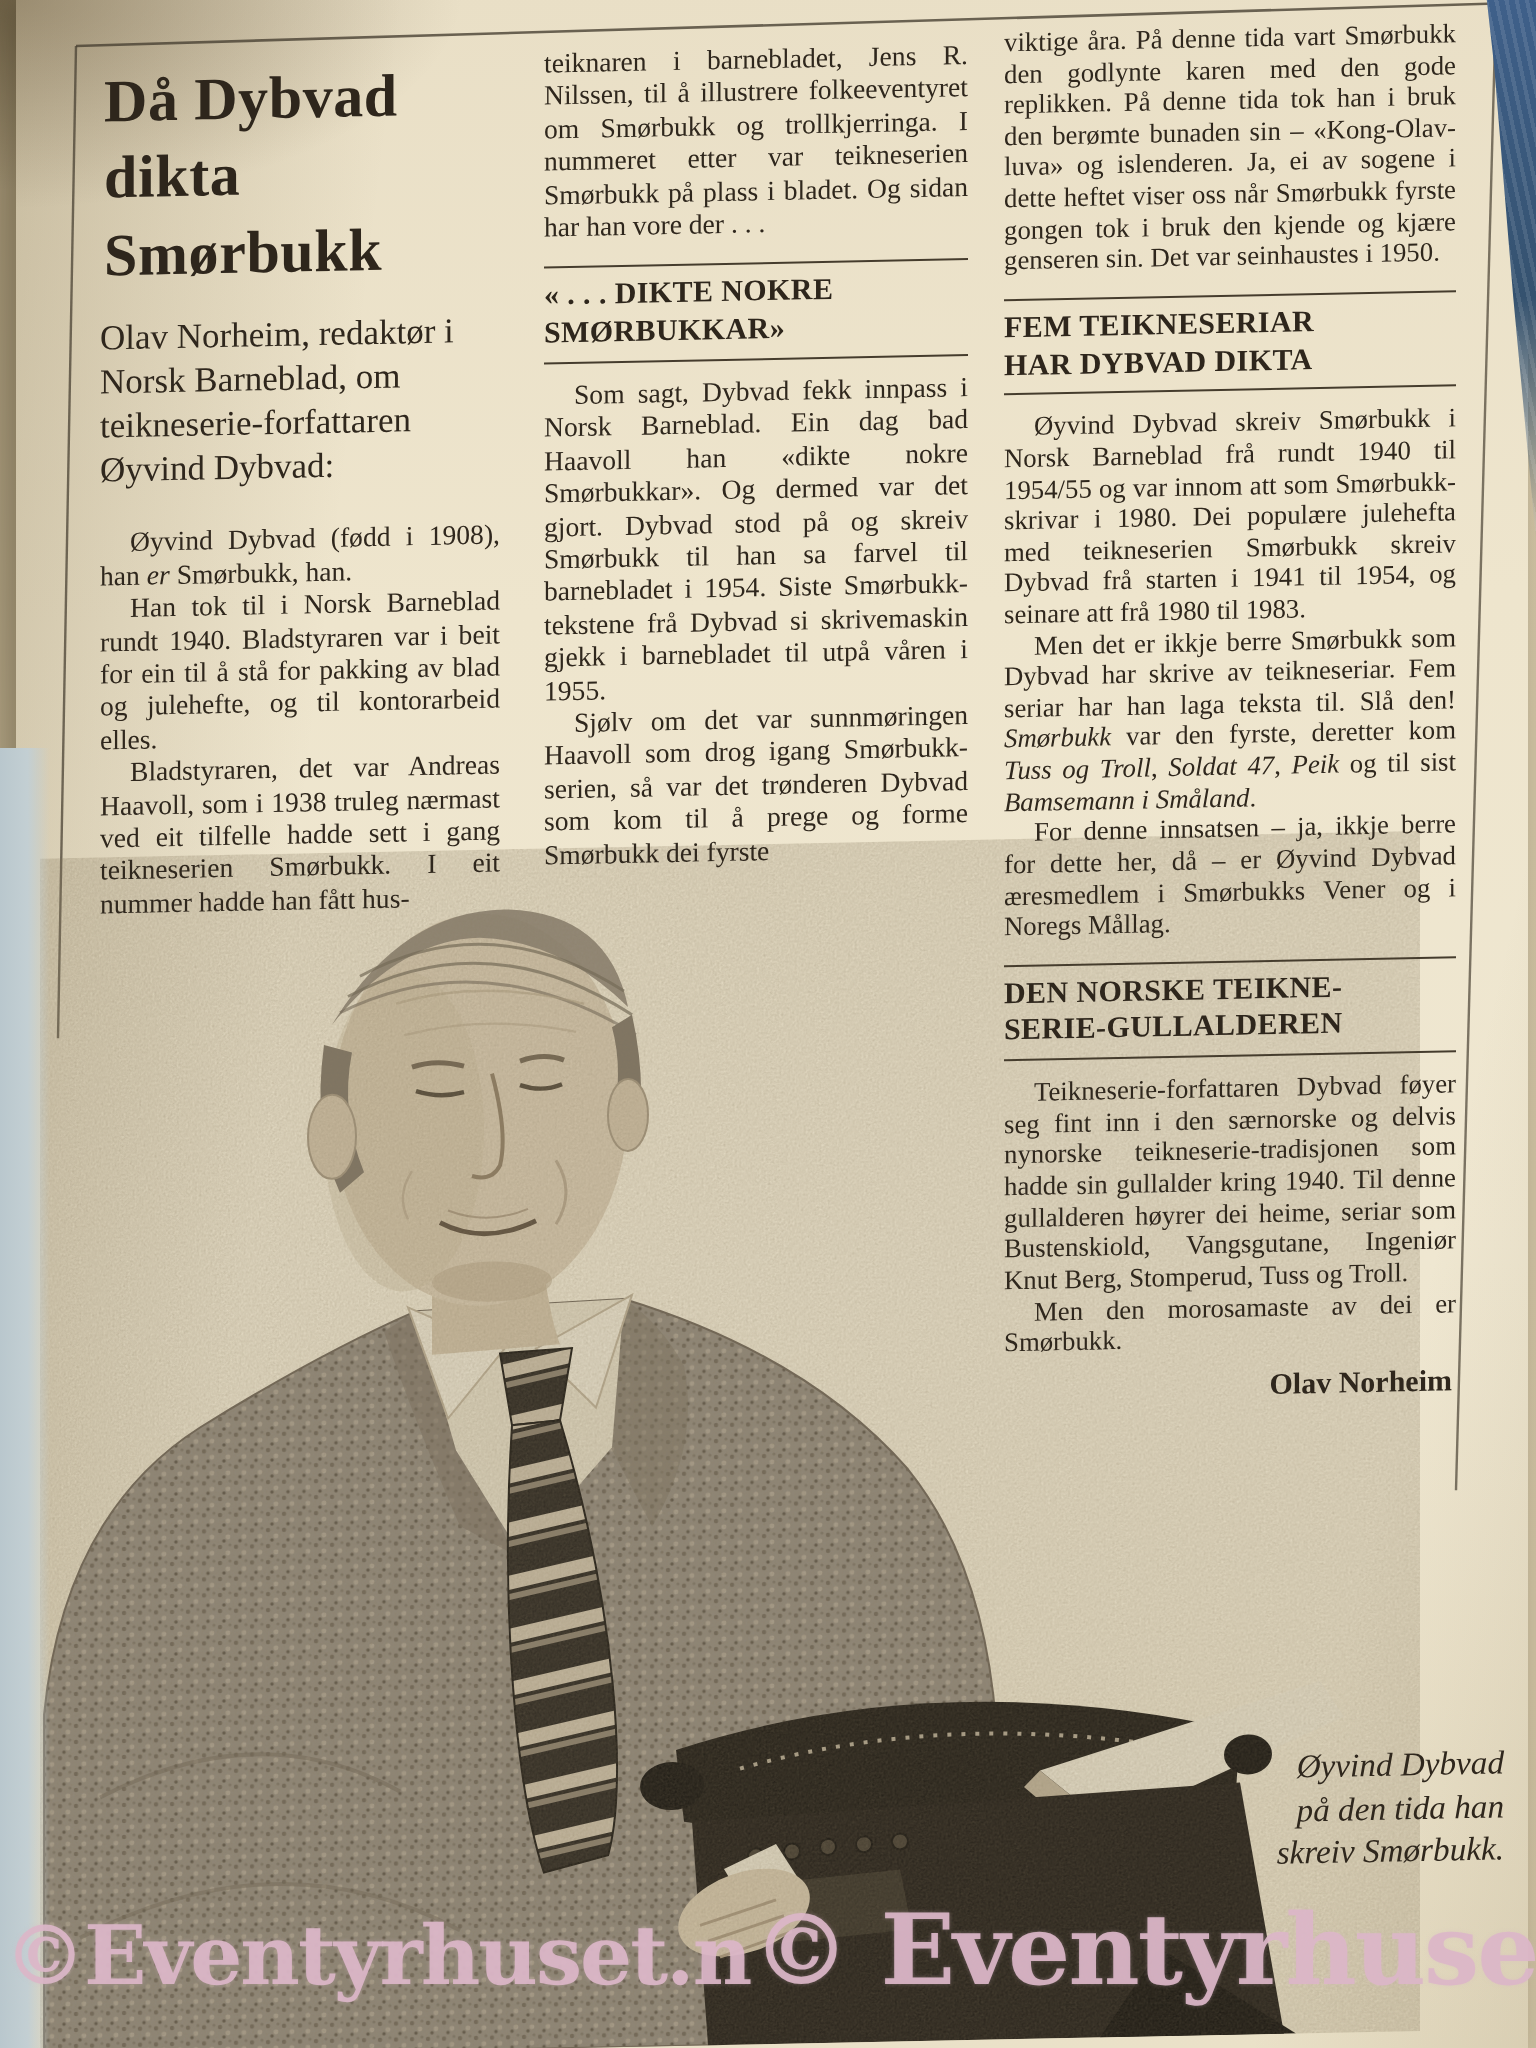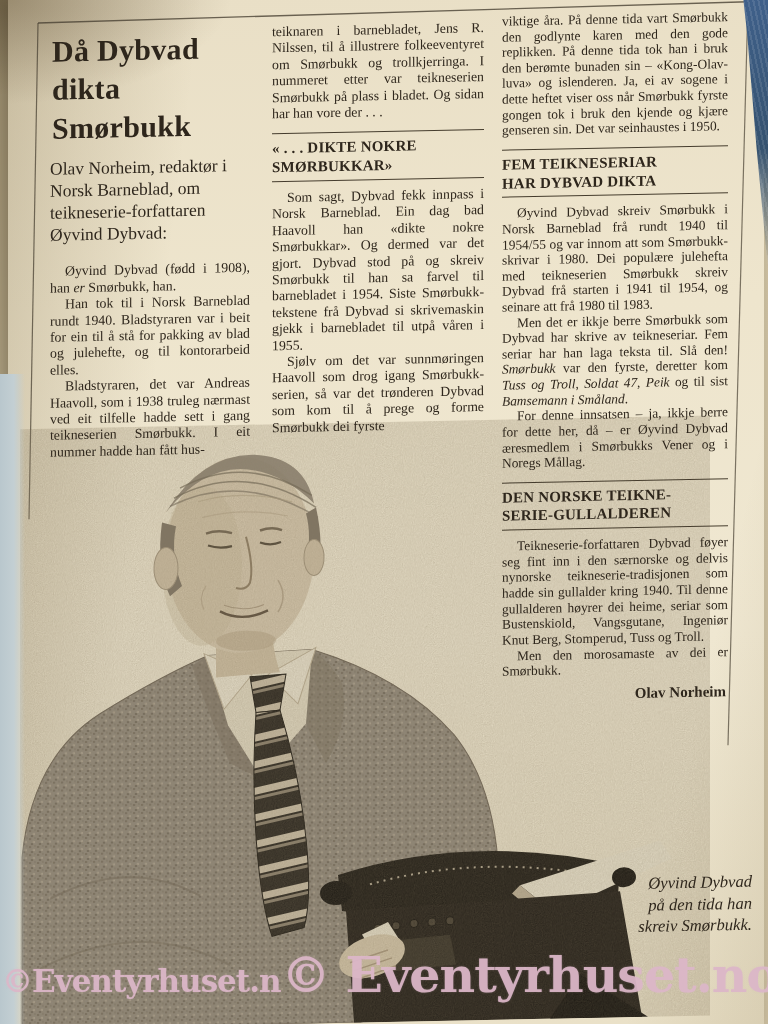--- a/index.html
+++ b/index.html
@@ -44,21 +44,21 @@
     background:
       repeating-linear-gradient(78deg, rgba(255,255,255,.10) 0 2px, rgba(0,0,0,0) 2px 5px),
       linear-gradient(180deg,#3f608a 0%,#35526f 55%,rgba(53,82,111,0) 100%);
     clip-path:polygon(18% 0,100% 0,100% 100%,62% 55%,30% 12%);}
   .table-strip{position:absolute;left:0;top:374px;width:25px;height:650px;z-index:4;
     background:linear-gradient(90deg,#b9c7cd 0%,#c3cfd3 55%,rgba(195,207,211,0) 100%);}
   
   .watermark{position:absolute;left:2px;top:946px;width:768px;z-index:6;white-space:nowrap;
     color:rgba(219,182,200,.92);font-family:"DejaVu Serif",serif;font-weight:700;
     letter-spacing:-1px;text-shadow:0 0 2px rgba(219,182,200,.35);}
-  .w1{font-size:31px;} .w2{font-size:49px;margin-left:1px;}
+  .w1{font-size:41px;} .w2{font-size:49px;margin-left:1px;}
 </style>
 </head>
 <body>
 
 <div class="scene">
 
   <div class="page">
 
     <svg class="frame" viewBox="0 0 756 1040" xmlns="http://www.w3.org/2000/svg">
       <line x1="30" y1="24" x2="740" y2="17" stroke="#4a4234" stroke-width="1.3" opacity=".8"></line>

